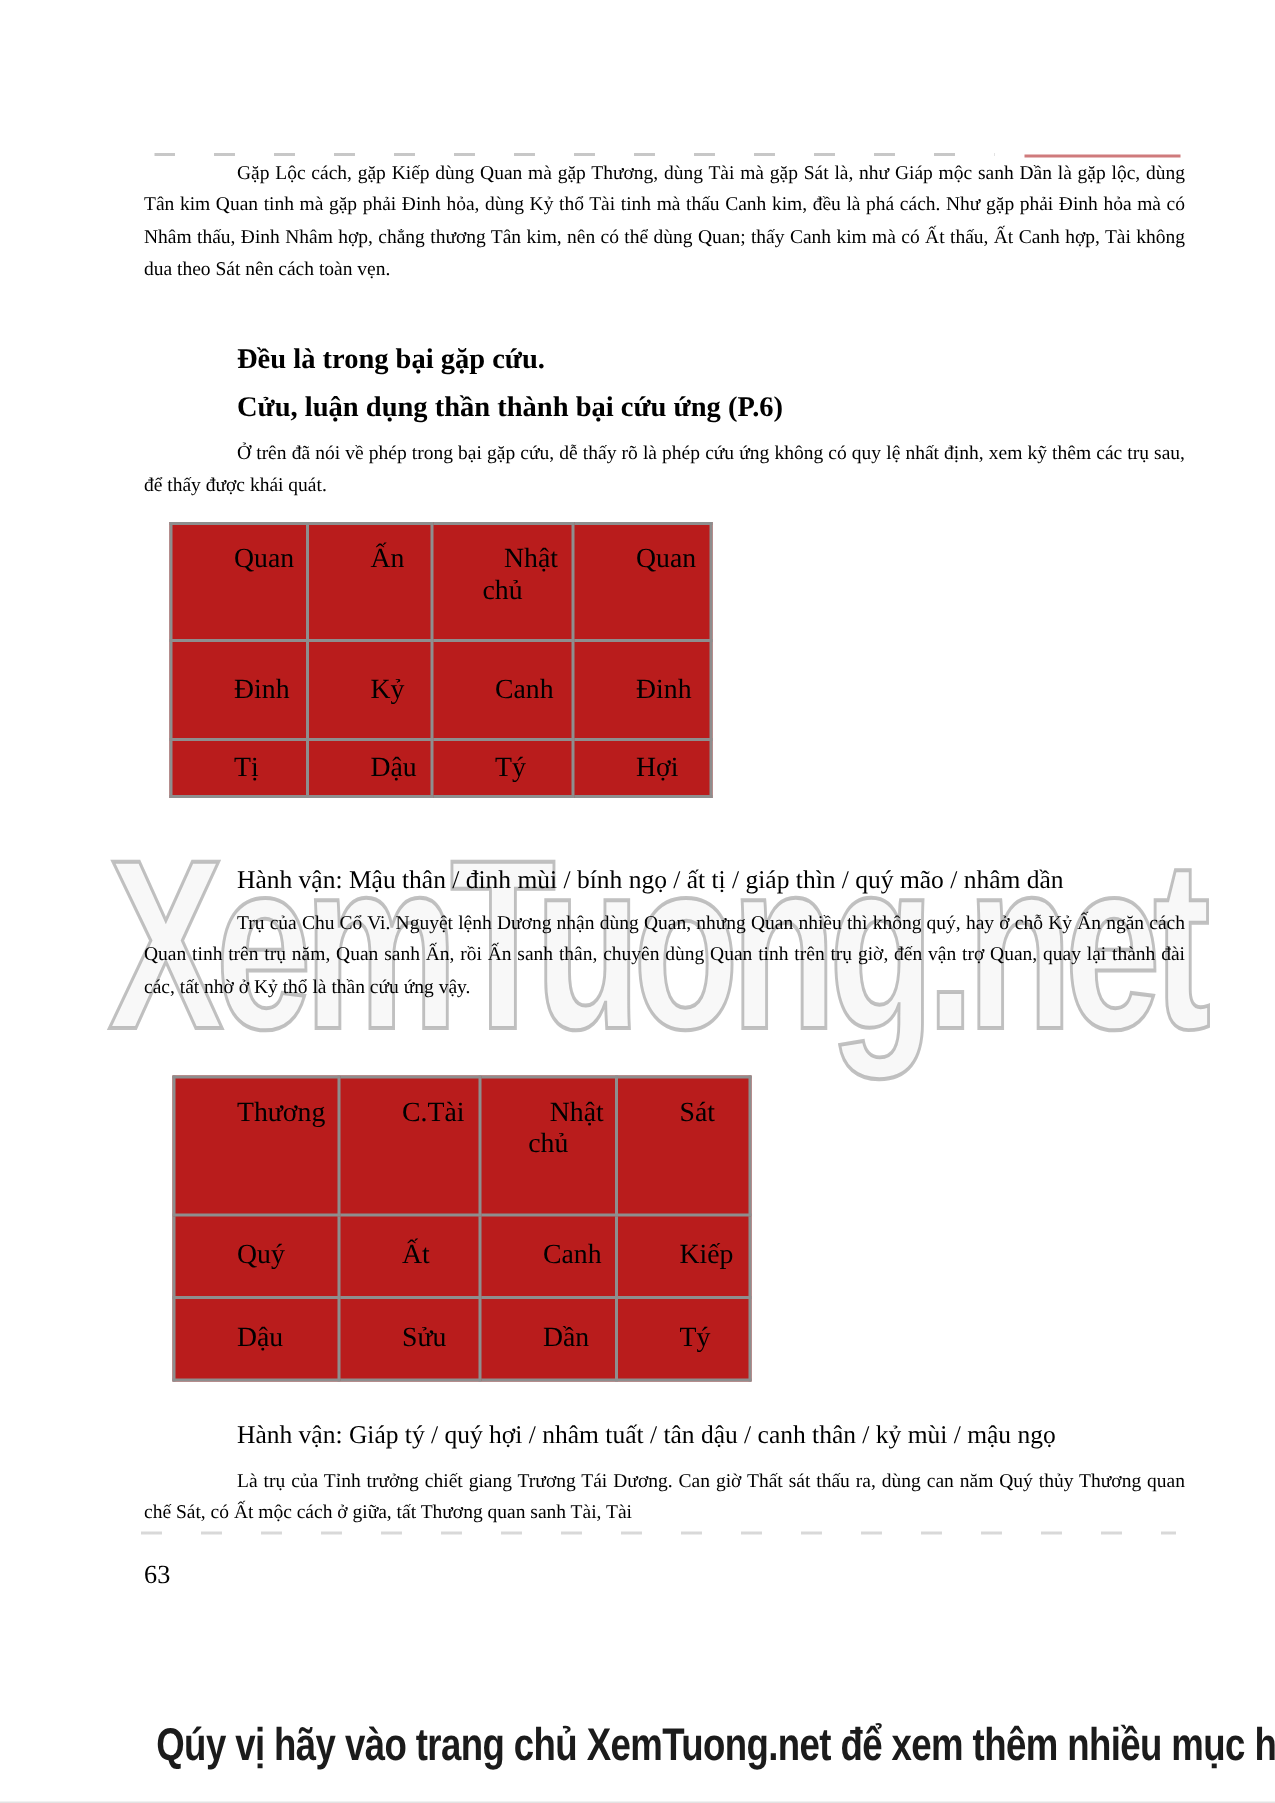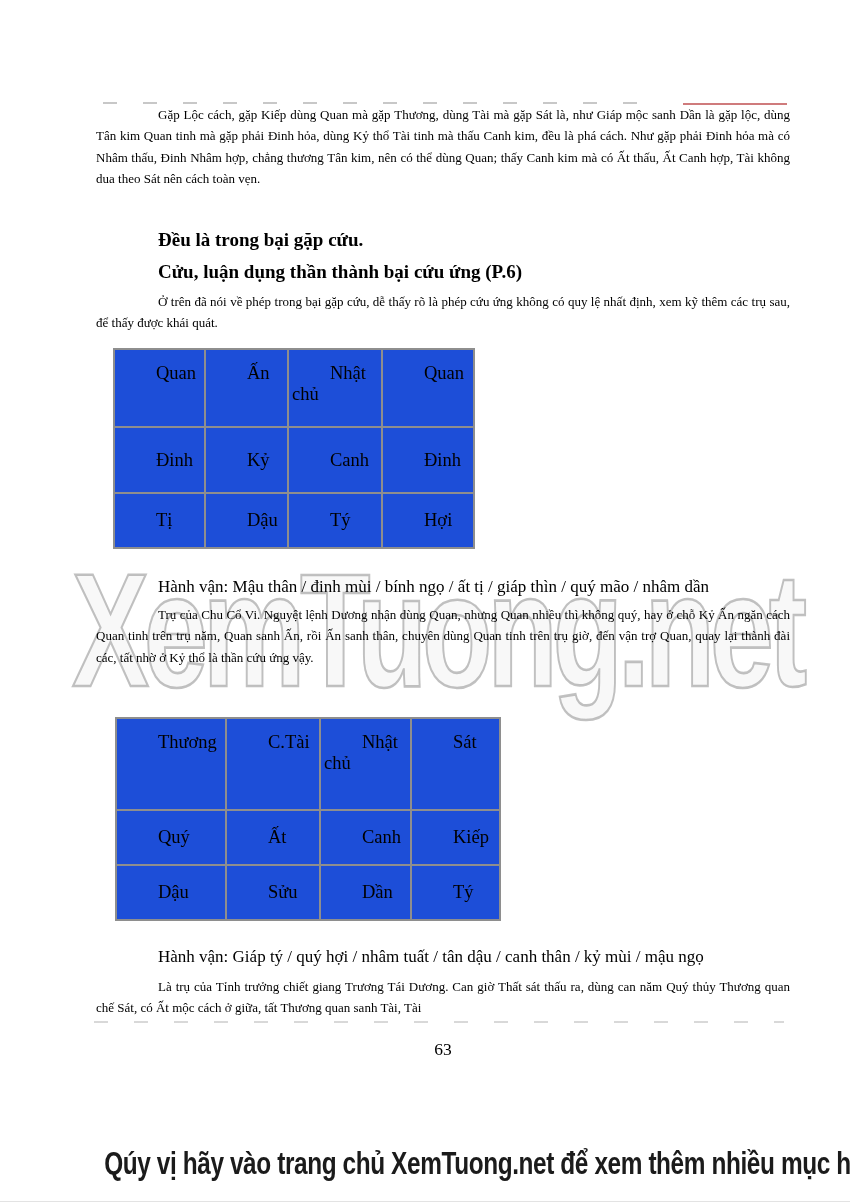--- a/index.html
+++ b/index.html
@@ -55,39 +55,39 @@
     transform-origin:left top;
     z-index:1;
     pointer-events:none;
   }
   .layer2 { z-index:2; }
 
   
   table.bazi {
     border-collapse:collapse;
     table-layout:fixed;
-    background:#1d4ed8;
+    background:#b91c1c;
     font-size:18.5px;
   }
   table.bazi td {
     border:2px solid #8e8e8e;
     text-align:left;
     text-indent:38px;
     padding:0 3px;
     vertical-align:middle;
     white-space:nowrap;
     overflow:hidden;
   }
   table.bazi tr.r1 td { vertical-align:top; padding-top:13px; }
-  table.bazi td.wrap { white-space:normal; }
+  table.bazi td.wrap { white-space:normal;text-align:center; }
   table.bazi td.daymaster { font-weight:normal; }
 
   .pagenum {
     left:96px; width:694px;
-    text-align:center;
+    text-align:left;
     font-size:17.5px;
   }
   .footer {
     left:0; width:850px;
     text-align:center;
     font-family:"Liberation Sans", sans-serif;
     font-size:30.5px;
     font-weight:600;
     color:#1b1b1b;
     white-space:nowrap;
@@ -129,21 +129,21 @@
       <td>Ấn</td>
       <td class="wrap">Nhật chủ</td>
       <td>Quan</td>
     </tr>
     <tr style="height:66px">
       <td>Đinh</td>
       <td>Kỷ</td>
       <td class="daymaster">Canh</td>
       <td>Đinh</td>
     </tr>
-    <tr style="height:55px">
+    <tr style="height:38px">
       <td>Tị</td>
       <td>Dậu</td>
       <td>Tý</td>
       <td>Hợi</td>
     </tr>
   </tbody>
     </table>
 
   <div class="abs hanhvan layer2" style="top:577px;">Hành vận: Mậu thân / đinh mùi / bính ngọ / ất tị / giáp thìn / quý mão / nhâm dần</div>
 

